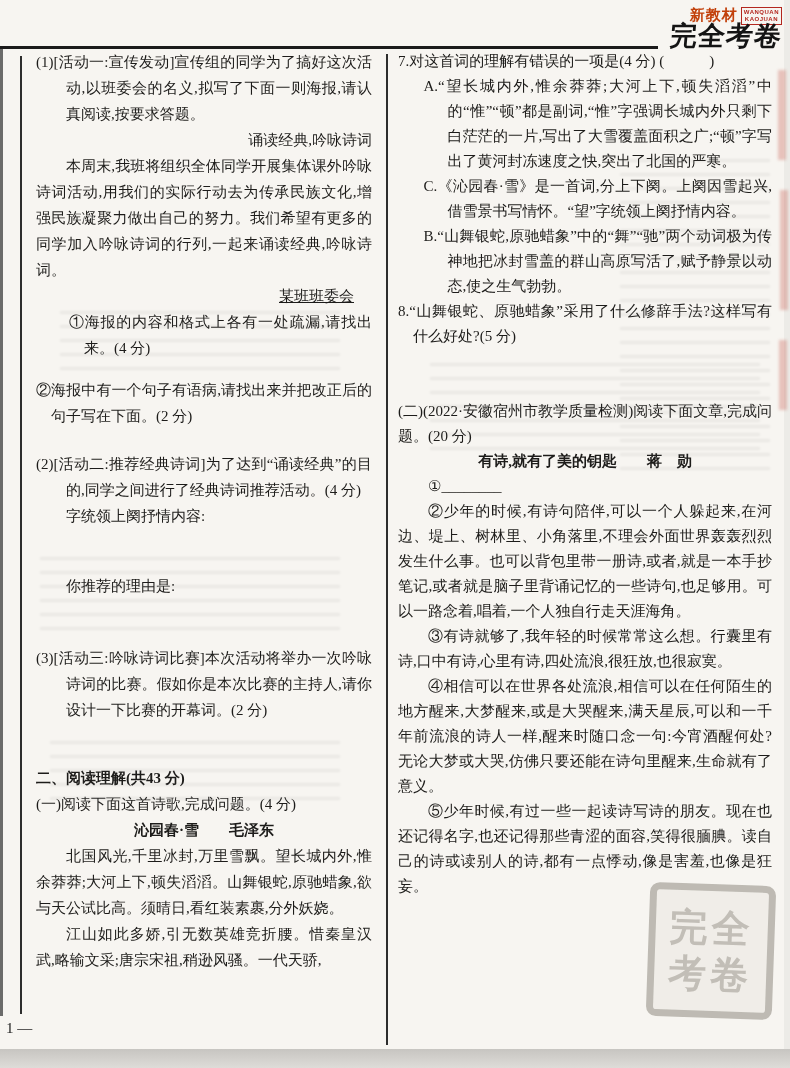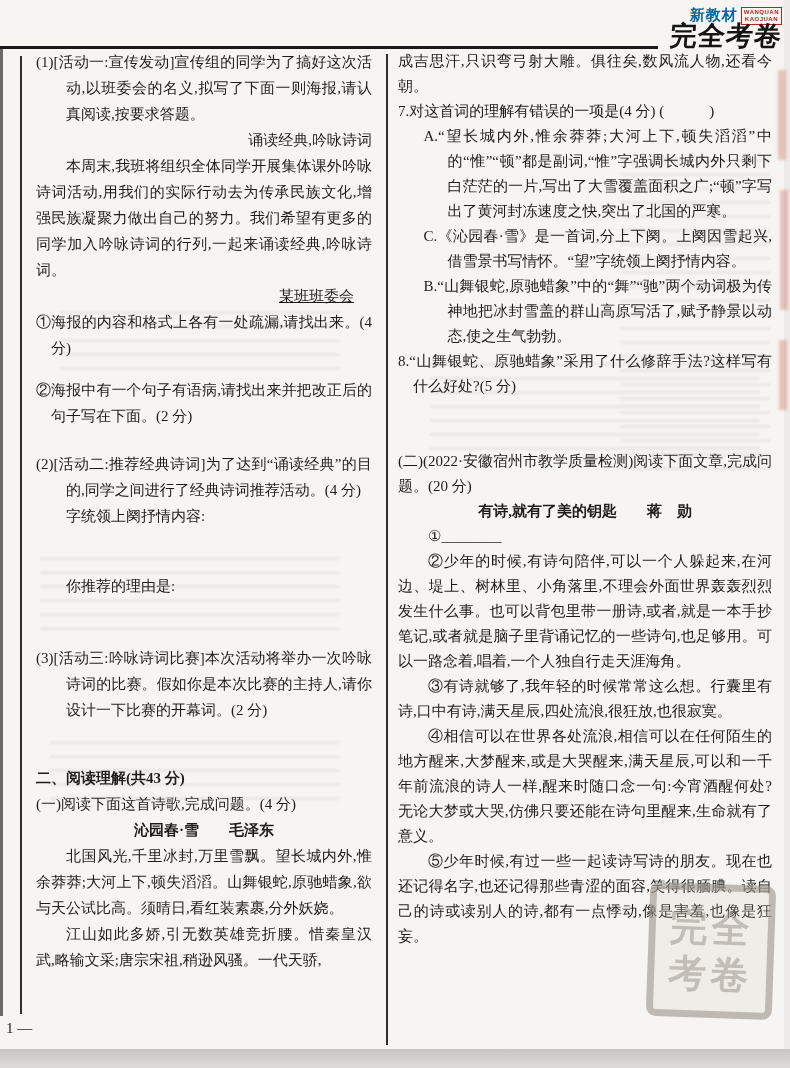--- a/index.html
+++ b/index.html
@@ -12,40 +12,40 @@
   .scan-left{position:absolute;left:0;top:48px;width:3px;height:968px;background:#3c3c3c;opacity:.75;}
   .scan-bottom{position:absolute;left:0;top:1049px;width:790px;height:19px;background:linear-gradient(#c7c5c1,#dedcd8);}
   .scan-right{position:absolute;right:0;top:0;width:6px;height:1068px;background:#ecebe7;}
   
   .top-rule{position:absolute;top:46px;left:0;width:658px;height:3px;background:#1b1b1b;}
   .edge-left-line{position:absolute;left:20px;top:56px;width:2px;height:958px;background:#2d2d2d;}
   .divider{position:absolute;left:386px;top:54px;width:2px;height:991px;background:#2d2d2d;}
   
   .brand{position:absolute;top:6px;right:8px;text-align:right;z-index:5;}
   .brand-row{display:flex;justify-content:flex-end;align-items:center;gap:3px;}
-  .brand-cn{color:#0369a1;font-weight:bold;font-size:15px;font-family:"Liberation Sans",sans-serif;letter-spacing:1px;}
+  .brand-cn{color:#c2410c;font-weight:bold;font-size:15px;font-family:"Liberation Sans",sans-serif;letter-spacing:1px;}
   .brand-badge{border:1px solid #b3271f;color:#b3271f;font-size:6px;line-height:7px;padding:1px 2px;
     font-family:"Liberation Sans",sans-serif;font-weight:bold;text-align:center;letter-spacing:.5px;}
   .brand-main{font-family:"Liberation Sans",sans-serif;font-weight:bold;font-size:27px;line-height:26px;
     color:#141414;transform:skewX(-5deg);letter-spacing:1px;margin-top:-2px;}
   
   .col{position:absolute;top:49px;overflow:hidden;text-align:justify;}
   .col-left{left:36px;width:336px;height:982px;font-size:15px;line-height:26px;}
   .col-right{left:398px;width:374px;height:990px;font-size:15px;line-height:25px;}
   .hang2{padding-left:2em;text-indent:-2em;}
   .hang1{padding-left:1em;text-indent:-1em;}
   .pad2{padding-left:2em;}
   .indent2{text-indent:2em;}
   .opt{padding-left:3.3em;text-indent:-1.6em;}
   .qitem{padding-left:1em;text-indent:-1em;}
   .center{text-align:right;}
   .right{text-align:right;padding-right:1.2em;text-decoration:underline;}
   .bold{font-weight:bold;}
   .title-row{display:flex;justify-content:center;gap:2em;font-weight:bold;}
-  .mb16{margin-bottom:16px;} .mb22{margin-bottom:22px;} .mb42{margin-bottom:42px;}
+  .mb16{margin-bottom:16px;margin-left:33px;} .mb22{margin-bottom:22px;} .mb42{margin-bottom:42px;}
   .mb44{margin-bottom:44px;} .mb46{margin-bottom:46px;} .mb50{margin-bottom:50px;}
   .mt6{margin-top:6px;}
   
   .footer{position:absolute;left:6px;top:1020px;font-size:15px;color:#1b1b1b;z-index:4;}
   
   .stamp{position:absolute;left:648px;top:884px;width:112px;height:120px;
     border:7px solid rgba(148,143,134,.55);border-radius:10px;transform:rotate(2deg);
     display:flex;flex-direction:column;align-items:center;justify-content:center;
     color:rgba(148,143,134,.5);font-weight:bold;font-family:"Liberation Sans",sans-serif;
     font-size:38px;line-height:46px;letter-spacing:4px;background:rgba(208,204,196,.18);z-index:3;}
@@ -91,34 +91,33 @@
   <div>(一)阅读下面这首诗歌,完成问题。(4 分)</div>
   <div class="title-row">
     <span>沁园春·雪</span>
     <span>毛泽东</span>
   </div>
   <div class="indent2">北国风光,千里冰封,万里雪飘。望长城内外,惟余莽莽;大河上下,顿失滔滔。山舞银蛇,原驰蜡象,欲与天公试比高。须晴日,看红装素裹,分外妖娆。</div>
   <div class="indent2">江山如此多娇,引无数英雄竞折腰。惜秦皇汉武,略输文采;唐宗宋祖,稍逊风骚。一代天骄,</div>
 </div>
 
 <div class="col col-right">
-  <div>成吉思汗,只识弯弓射大雕。俱往矣,数风流人物,还看今朝。</div>
   <div class="qitem">7.对这首词的理解有错误的一项是(4 分) (　　　)</div>
   <div class="opt">A.“望长城内外,惟余莽莽;大河上下,顿失滔滔”中的“惟”“顿”都是副词,“惟”字强调长城内外只剩下白茫茫的一片,写出了大雪覆盖面积之广;“顿”字写出了黄河封冻速度之快,突出了北国的严寒。</div>
   <div class="opt">C.《沁园春·雪》是一首词,分上下阕。上阕因雪起兴,借雪景书写情怀。“望”字统领上阕抒情内容。</div>
   <div class="opt">B.“山舞银蛇,原驰蜡象”中的“舞”“驰”两个动词极为传神地把冰封雪盖的群山高原写活了,赋予静景以动态,使之生气勃勃。</div>
   <div class="qitem mb50">8.“山舞银蛇、原驰蜡象”采用了什么修辞手法?这样写有什么好处?(5 分)</div>
   <div>(二)(2022·安徽宿州市教学质量检测)阅读下面文章,完成问题。(20 分)</div>
   <div class="title-row">
     <span>有诗,就有了美的钥匙</span>
     <span>蒋　勋</span>
   </div>
   <div class="indent2">①________</div>
   <div class="indent2">②少年的时候,有诗句陪伴,可以一个人躲起来,在河边、堤上、树林里、小角落里,不理会外面世界轰轰烈烈发生什么事。也可以背包里带一册诗,或者,就是一本手抄笔记,或者就是脑子里背诵记忆的一些诗句,也足够用。可以一路念着,唱着,一个人独自行走天涯海角。</div>
-  <div class="indent2">③有诗就够了,我年轻的时候常常这么想。行囊里有诗,口中有诗,满天星辰,四处流浪,很狂放,也很寂寞。</div>
+  <div class="indent2">③有诗就够了,我年轻的时候常常这么想。行囊里有诗,口中有诗,心里有诗,四处流浪,很狂放,也很寂寞。</div>
   <div class="indent2">④相信可以在世界各处流浪,相信可以在任何陌生的地方醒来,大梦醒来,或是大哭醒来,满天星辰,可以和一千年前流浪的诗人一样,醒来时随口念一句:今宵酒醒何处? 无论大梦或大哭,仿佛只要还能在诗句里醒来,生命就有了意义。</div>
   <div class="indent2">⑤少年时候,有过一些一起读诗写诗的朋友。现在也还记得名字,也还记得那些青涩的面容,笑得很腼腆。读自己的诗或读别人的诗,都有一点悸动,像是害羞,也像是狂妄。</div>
 </div>
 
 <div class="stamp">
   <span>完全</span>
   <span>考卷</span>
 </div>
 
 <div class="footer">1 —</div>

